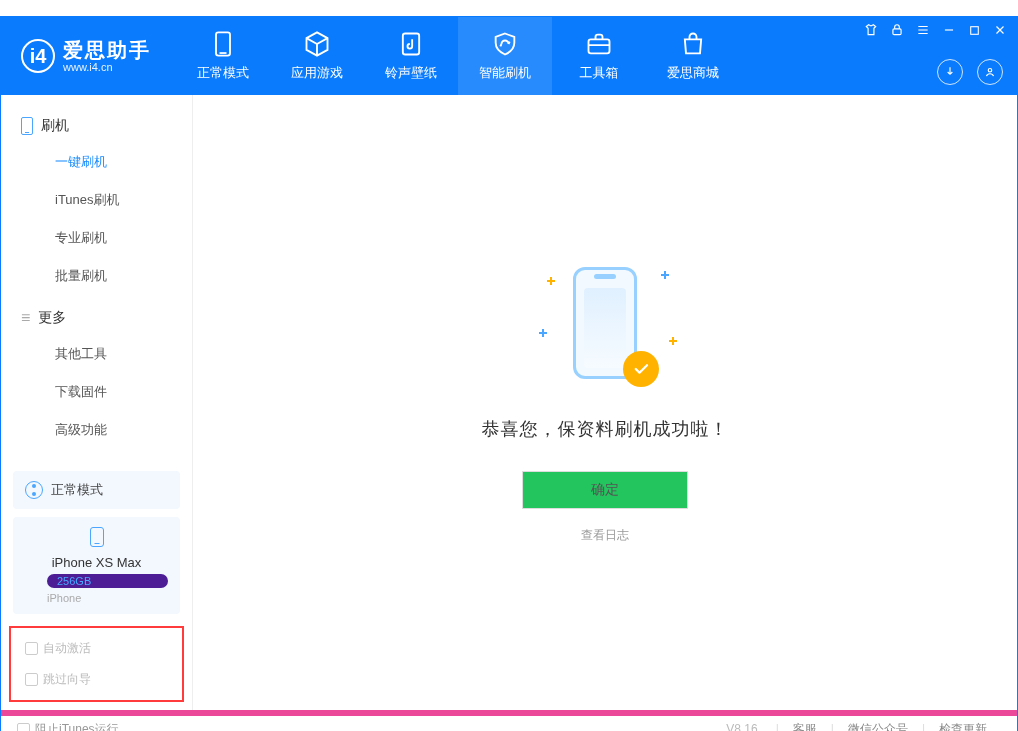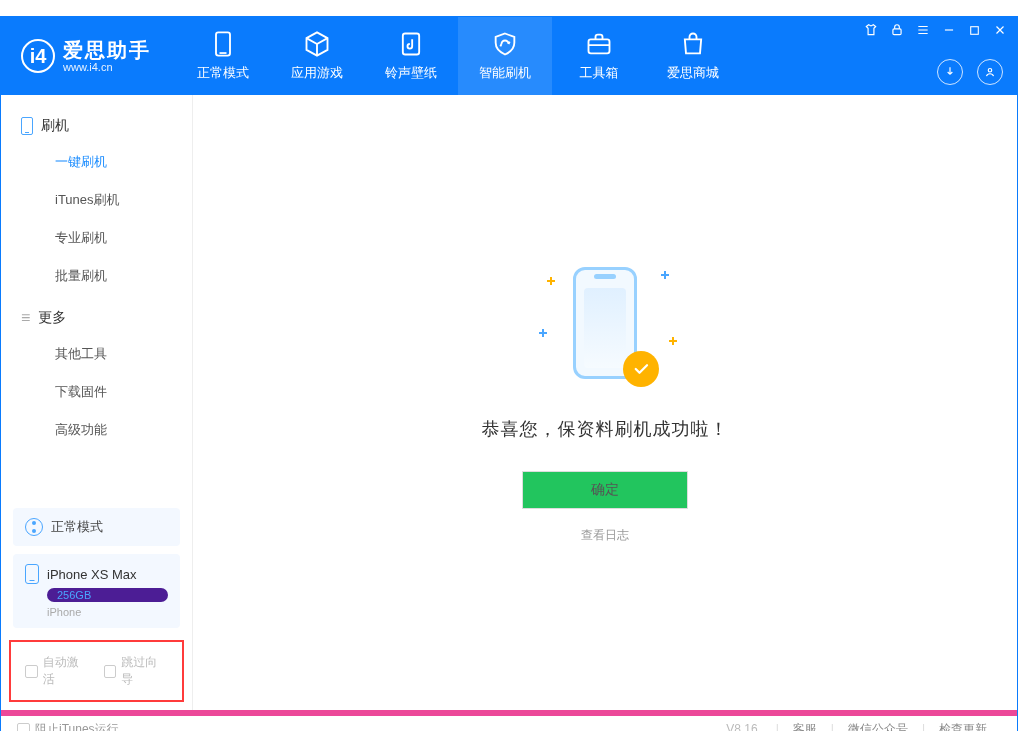--- a/index.html
+++ b/index.html
@@ -27,27 +27,27 @@
 .side-item { padding: 10px 20px 10px 54px; font-size: 13px; color: #555; cursor: pointer; }
 .side-item.active { color: #1a8cff; }
 .side-spacer { flex: 1; }
 .device-panel { margin: 8px 12px; }
 .mode-row { background: #f3f8ff; border-radius: 4px; padding: 10px 12px; display: flex; align-items: center; gap: 8px; font-size: 13px; color: #444; margin-bottom: 8px; }
 .mode-icon { width: 18px; height: 18px; border: 1.5px solid #4aa6ff; border-radius: 50%; position: relative; }
 .mode-icon::before, .mode-icon::after { content: ""; position: absolute; width: 4px; height: 4px; background: #4aa6ff; border-radius: 50%; }
 .mode-icon::before { top: 2px; left: 6px; }
 .mode-icon::after { bottom: 2px; right: 6px; }
 .device-row { background: #f3f8ff; border-radius: 4px; padding: 10px 12px; display: flex; flex-direction: column; gap: 4px; }
-.device-top { display: flex; align-items: center; gap: 8px; }
+.device-top { display: flex; align-items: center; gap: 8px; flex-direction: column; }
 .device-phone-icon { width: 14px; height: 20px; border: 1.5px solid #4aa6ff; border-radius: 3px; position: relative; }
 .device-phone-icon::after { content: ""; position: absolute; bottom: 2px; left: 50%; transform: translateX(-50%); width: 5px; height: 1.5px; background: #4aa6ff; }
 .device-name { font-size: 13px; color: #333; font-weight: 500; }
 .device-cap { display: inline-block; background: #4c1d95; color: #4aa6ff; border-radius: 10px; padding: 1px 10px; font-size: 11px; margin-left: 22px; }
 .device-type { font-size: 11px; color: #aaa; margin-left: 22px; }
-.check-row { display: flex; gap: 14px; padding: 12px 14px; font-size: 12px; color: #bbb; border: 2px solid #ff3b3b; margin: 4px 8px 8px 8px; }
+.check-row { display: flex; gap: 14px; padding: 12px 14px; font-size: 12px; color: #bbb; border: 2px solid #ff3b3b; margin: 4px 8px 8px 8px; flex-direction: column; }
 .chk { display: flex; align-items: center; gap: 5px; cursor: pointer; }
 .chk-box { width: 13px; height: 13px; border: 1px solid #ccc; border-radius: 2px; }
 .main { flex: 1; display: flex; align-items: center; justify-content: center; flex-direction: column; position: relative; }
 .success-illus { width: 120px; height: 130px; position: relative; margin-bottom: 26px; }
 .phone-shape { position: absolute; left: 28px; top: 6px; width: 64px; height: 112px; border: 3px solid #98d1ff; border-radius: 12px; background: #f2f9ff; }
 .phone-shape::before { content: ""; position: absolute; top: 4px; left: 50%; transform: translateX(-50%); width: 22px; height: 5px; background: #98d1ff; border-radius: 3px; }
 .phone-shape::after { content: ""; position: absolute; top: 18px; left: 8px; right: 8px; bottom: 8px; background: linear-gradient(180deg, #e0f0ff, #f6fbff); border-radius: 4px; }
 .badge { position: absolute; right: 6px; bottom: 4px; width: 36px; height: 36px; background: #ffb300; border-radius: 50%; display: flex; align-items: center; justify-content: center; }
 .badge svg { width: 18px; height: 18px; fill: #fff; }
 .sparkle { position: absolute; width: 8px; height: 8px; }

